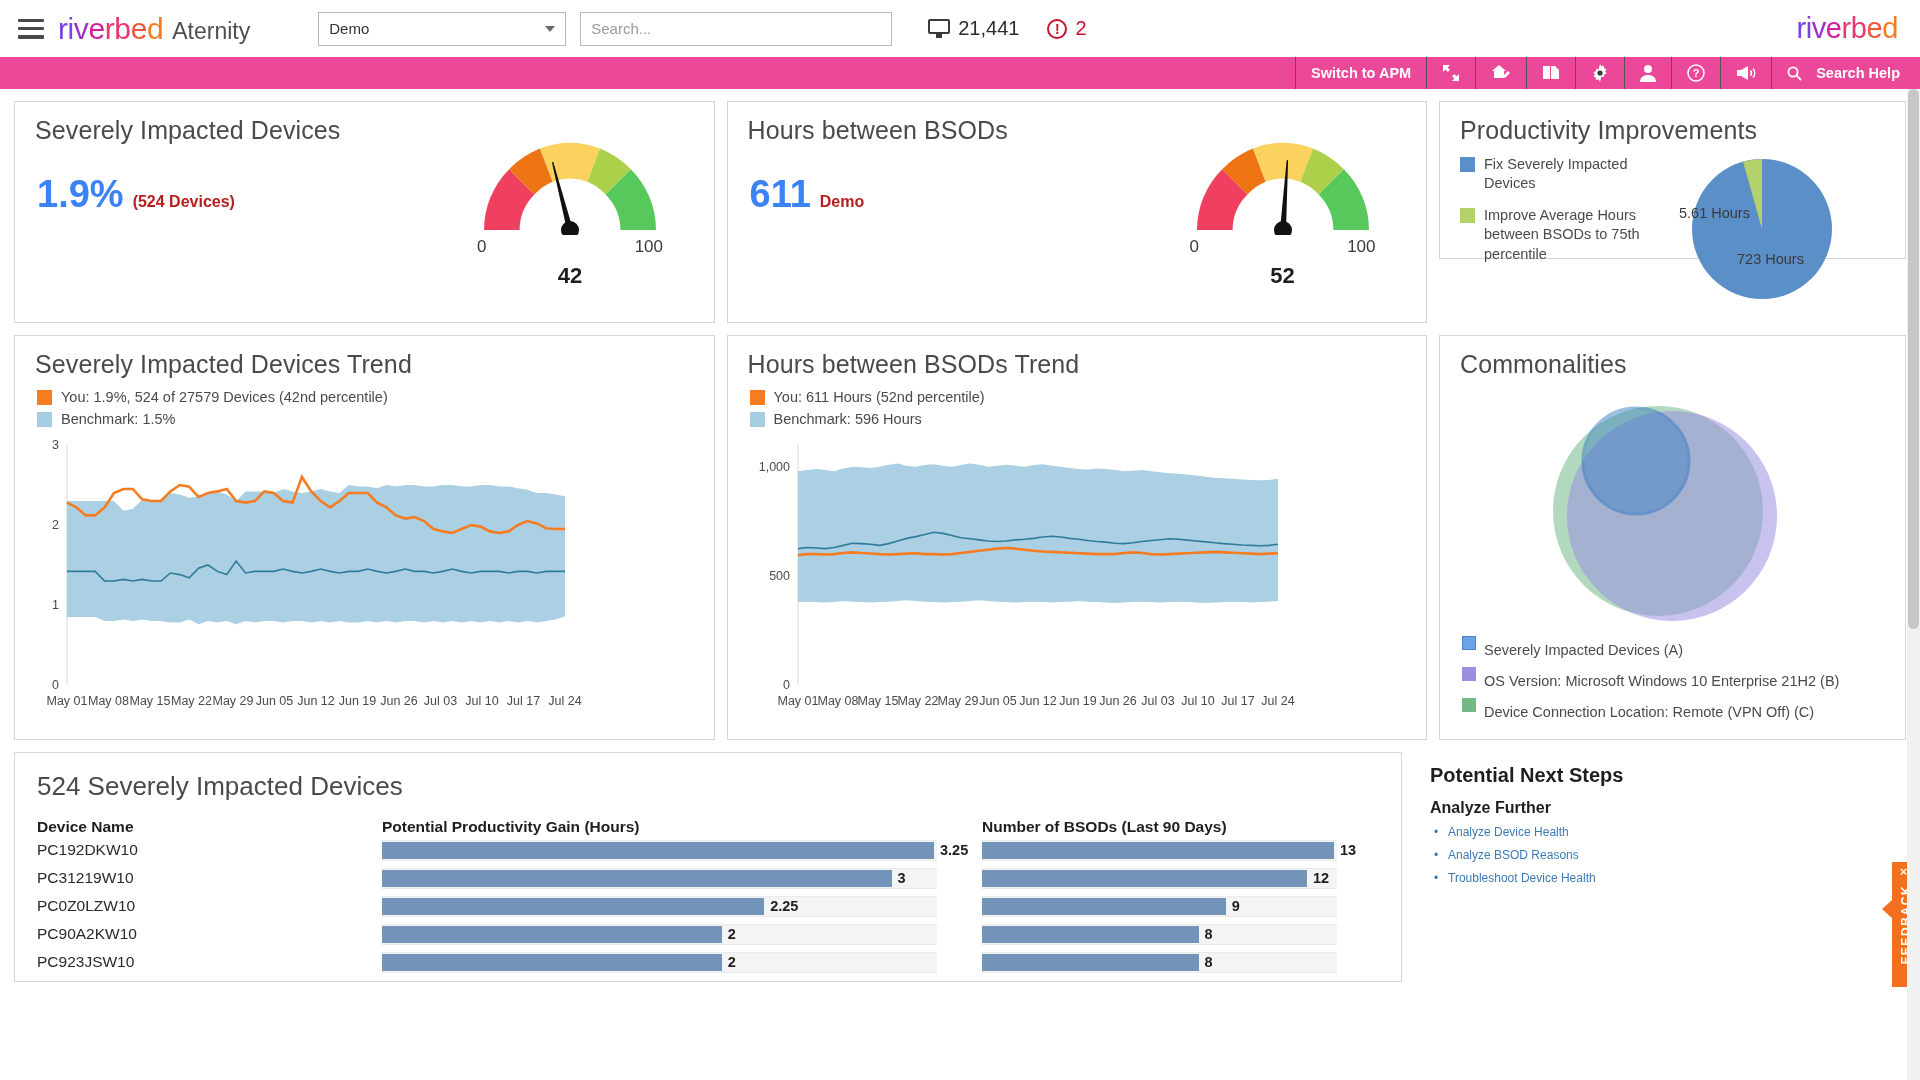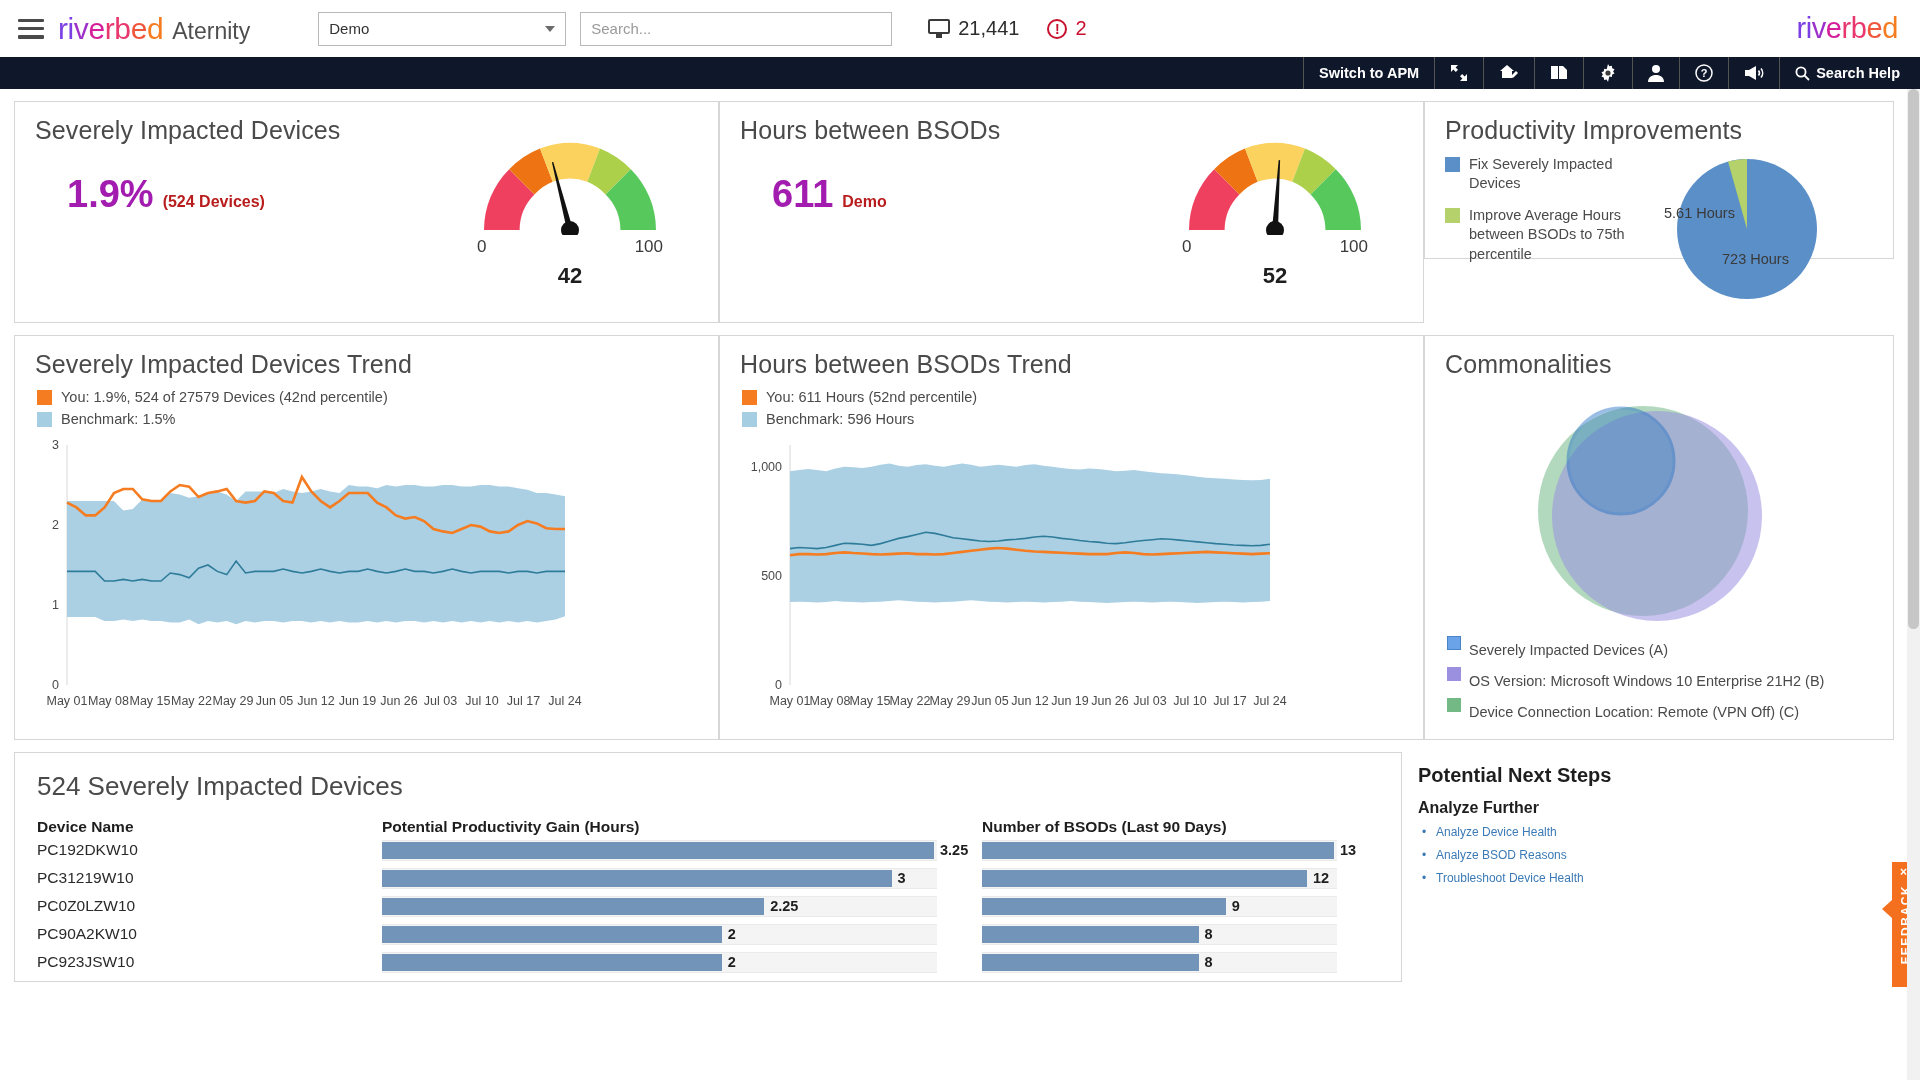--- a/index.html
+++ b/index.html
@@ -54,48 +54,48 @@
   .monitor-icon .stand { position: absolute; left: 8px; top: 15px; width: 6px; height: 4px;
     background: #3a3a3a; }
   .alert-icon { width: 20px; height: 20px; border: 2.2px solid #c8102e; border-radius: 50%;
     display: flex; align-items: center; justify-content: center; font-size: 14px;
     font-weight: bold; color: #c8102e; line-height: 1; }
 
   .brand-right { position: absolute; right: 22px; top: 12px; font-size: 29px; letter-spacing: -0.4px; }
 
   
   .toolbar {
-    height: 32px; background: #0f172a; display: flex; align-items: stretch;
+    height: 32px; background: #ec4899; display: flex; align-items: stretch;
     justify-content: flex-end; color: #fff;
   }
   .tb-item {
     display: flex; align-items: center; justify-content: center;
     padding: 0 15px; border-left: 1px solid #535353; cursor: pointer;
     font-size: 14.5px; font-weight: bold;
   }
   .tb-item:last-child { padding-right: 20px; }
   .tb-item svg { display: block; }
-  .tb-search { gap: 6px; font-weight: bold; }
+  .tb-search { gap: 14px; font-weight: bold; }
 
   
   .content { padding: 12px 14px 0 14px; }
-  .row { display: flex; margin-bottom: 12px; }
+  .row { display: flex; gap: 12px; margin-bottom: 12px; }
   .card {
     background: #fff; border: 1px solid #d6d6d6; position: relative;
   }
   .card-title {
     font-size: 25px; font-weight: 300; color: #4a4a4a; padding: 14px 0 0 20px;
     letter-spacing: 0.1px;
   }
 
   
   .gauge-card { width: 705px; height: 222px; }
   .gauge-body { display: flex; align-items: flex-start; height: 160px; }
   .gauge-left { padding: 28px 0 0 22px; display: flex; align-items: baseline; gap: 9px; }
-  .big-num { font-size: 38px; font-weight: bold; color: #a21caf; margin-left: 30px; }
+  .big-num { font-size: 38px; font-weight: bold; color: #3b82f6; }
   .big-sub { font-size: 16px; font-weight: bold; color: #b91c1c; }
   .gauge-wrap { position: absolute; left: 440px; top: 28px; width: 230px; text-align: center; }
   .gauge-scale { display: flex; justify-content: space-between; width: 186px;
     margin: 2px auto 0 auto; font-size: 17px; color: #3a3a3a; }
   .gauge-val { font-size: 22px; font-weight: bold; color: #1e1e1e; margin-top: 6px; }
 
   
   .prod-card { width: 470px; height: 158px; }
   .prod-body { display: flex; padding: 10px 0 0 20px; }
   .legend-list { width: 205px; }

